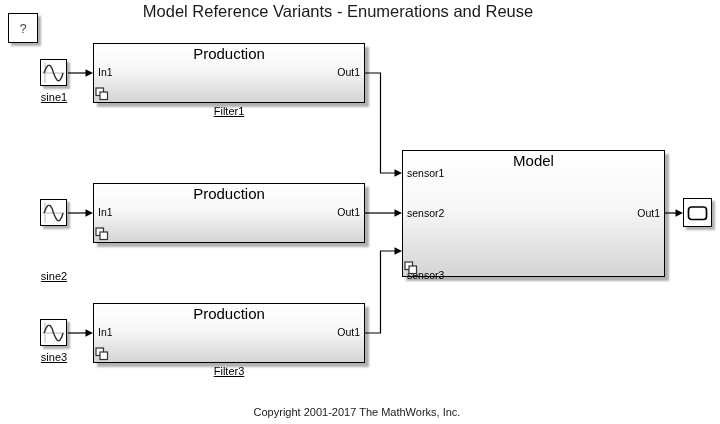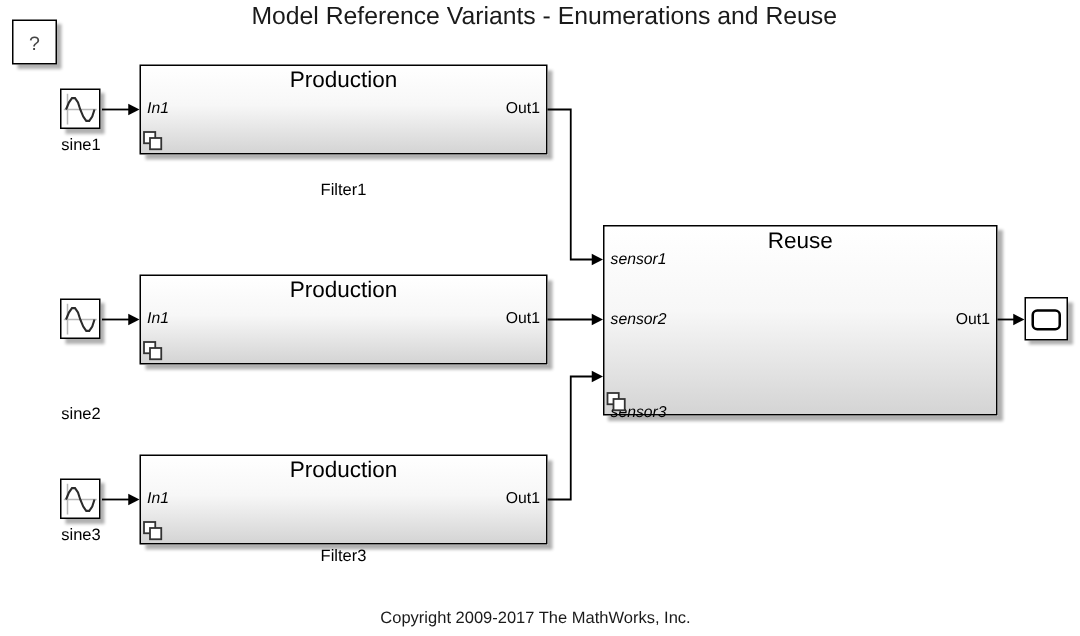--- a/index.html
+++ b/index.html
@@ -1,51 +1,51 @@
 <!DOCTYPE html>
 <html><head>
 <meta charset="utf-8">
 <style>
   html,body{margin:0;padding:0;background:#ffffff;}
   .canvas{
     position:relative;width:720px;height:424px;background:#ffffff;
     font-family:"Liberation Sans",sans-serif;overflow:hidden;color:#000;
   }
   .diagram-title{
-    position:absolute;left:118px;top:0px;width:440px;text-align:right;
+    position:absolute;left:118px;top:0px;width:440px;text-align:center;
     font-size:16.5px;color:#1a1a1a;line-height:22px;white-space:nowrap;
   }
   .copyright{
     position:absolute;left:157px;top:406px;width:400px;text-align:center;
     font-size:11px;color:#1a1a1a;
   }
   .sim-block{
     position:absolute;border:1px solid #000;
     background:linear-gradient(180deg,#ffffff 0%,#f7f7f7 45%,#d4d4d4 100%);
     box-shadow:3.5px 3.5px 2px #b0b0b0;
   }
   .filter-block{left:93px;width:270px;height:58px;}
   #filter1{top:43px;} #filter2{top:183px;} #filter3{top:303px;}
   .controller-block{left:402px;top:150px;width:261px;height:125px;}
   .variant-label{
     position:absolute;left:0;top:3px;width:100%;text-align:center;
     font-size:15px;line-height:13px;
   }
   .port-label{position:absolute;font-size:10.5px;line-height:13px;white-space:nowrap;}
-  .port-in{left:4px;font-style:italic;}
+  .port-in{left:4px;}
   .port-out{right:4px;}
   .filter-block .port-in,.filter-block .port-out{top:22px;}
   .ctrl-in1{top:16px;} .ctrl-in2{top:56px;} .ctrl-in3{top:94px;margin-top:24px;}
   .ctrl-out{top:56px;}
   .modelref-badge{position:absolute;left:1px;bottom:1px;width:14px;height:14px;}
   .block-caption{
-    position:absolute;text-align:center;font-size:11px;line-height:12px;color:#000;
+    position:absolute;text-align:center;font-size:11px;line-height:12px;color:#000;text-decoration:underline;
   }
   .cap-filter{left:93px;width:272px;}
-  #cap-filter1{top:105px;margin-top:16px;} #cap-filter2{top:245px;} #cap-filter3{top:365px;}
+  #cap-filter1{top:105px;} #cap-filter2{top:245px;} #cap-filter3{top:365px;}
   #cap-controller{left:402px;width:263px;top:280px;}
   .sine-block{
     position:absolute;left:40px;width:25px;height:25px;border:1.5px solid #000;
     background:#ffffff;box-shadow:3px 3px 2px #b0b0b0;
   }
   #sine1{top:59px;} #sine2{top:199px;} #sine3{top:319px;}
   .cap-sine{left:26px;width:56px;}
   #cap-sine1{top:91px;} #cap-sine2{top:231px;margin-top:39px;} #cap-sine3{top:351px;}
   .help-block{
     position:absolute;left:8px;top:13px;width:28px;height:28px;border:1px solid #000;
@@ -61,21 +61,21 @@
   .wires{position:absolute;left:0;top:0;z-index:5;pointer-events:none;}
   .wires line,.wires path{stroke:#000;stroke-width:1.2px;fill:none;}
   .wires polygon{fill:#000;stroke:none;}
 </style>
 </head>
 <body>
 
 <div class="canvas">
 
   <div class="diagram-title">Model Reference Variants - Enumerations and Reuse</div>
-  <div class="copyright">Copyright 2009-2017 The MathWorks, Inc.</div>
+  <div class="copyright">Copyright 2001-2017 The MathWorks, Inc.</div>
 
   <div class="help-block">
     <span>?</span>
   </div>
 
   <svg class="wires" width="720" height="424">
     <g>
       <line x1="68" y1="73" x2="86" y2="73"></line>
       <polygon points="85.5,69.2 93,73 85.5,76.8"></polygon>
     </g>
@@ -154,21 +154,21 @@
     <div class="port-label port-out">Out1</div>
     <svg class="modelref-badge" viewBox="0 0 14 14">
       <rect x="1" y="1" width="7.5" height="7.5" fill="#fff" stroke="#333" stroke-width="1.2"></rect>
       <rect x="5" y="5" width="7.5" height="7.5" fill="#fff" stroke="#333" stroke-width="1.2"></rect>
     </svg>
   </div>
   <div class="block-caption cap-filter" id="cap-filter1">Filter1</div>
   <div class="block-caption cap-filter" id="cap-filter3">Filter3</div>
 
   <div class="sim-block controller-block">
-    <div class="variant-label">Reuse</div>
+    <div class="variant-label">Model</div>
     <div class="port-label port-in ctrl-in1">sensor1</div>
     <div class="port-label port-in ctrl-in2">sensor2</div>
     <div class="port-label port-in ctrl-in3">sensor3</div>
     <div class="port-label port-out ctrl-out">Out1</div>
     <svg class="modelref-badge" viewBox="0 0 14 14">
       <rect x="1" y="1" width="7.5" height="7.5" fill="#fff" stroke="#333" stroke-width="1.2"></rect>
       <rect x="5" y="5" width="7.5" height="7.5" fill="#fff" stroke="#333" stroke-width="1.2"></rect>
     </svg>
   </div>
 

